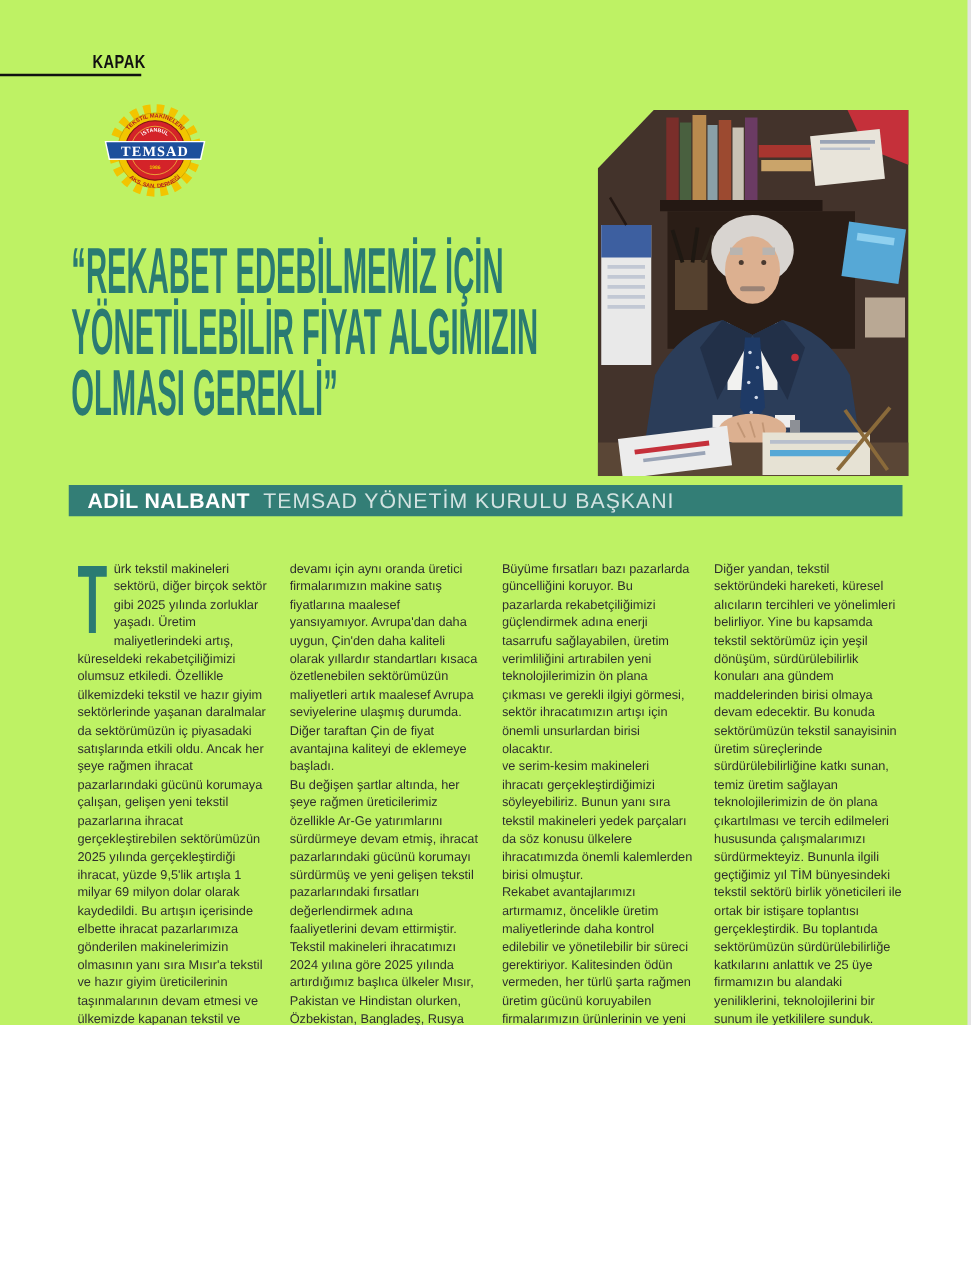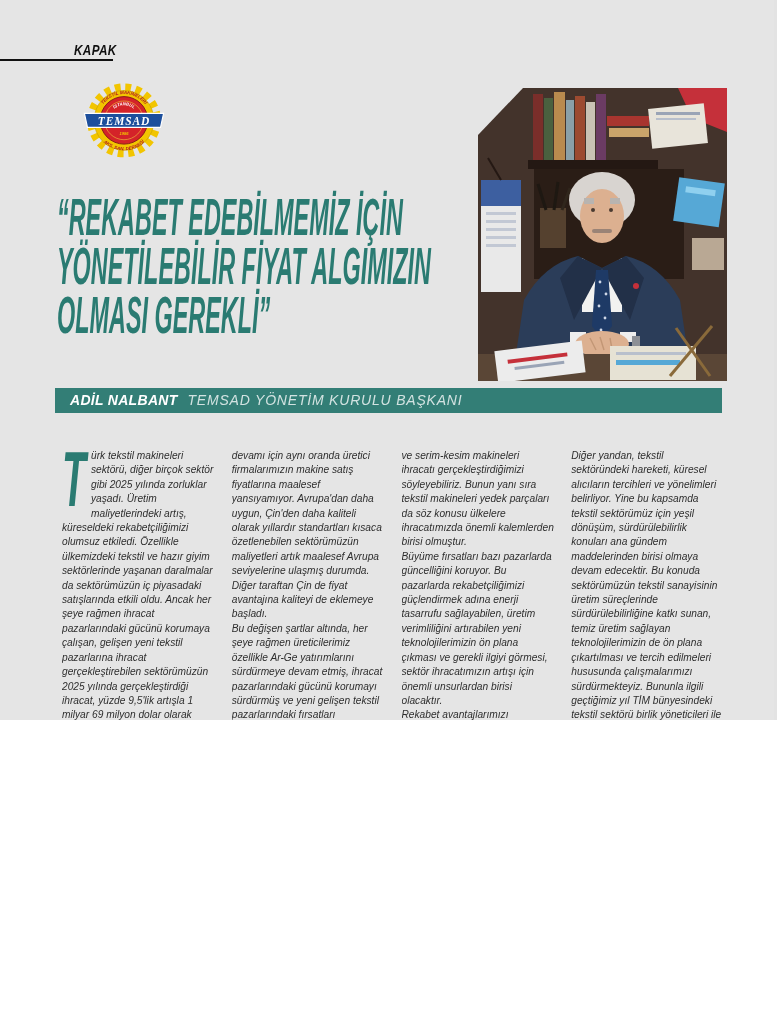--- a/index.html
+++ b/index.html
@@ -1,17 +1,17 @@
 <!DOCTYPE html>
 <html><head>
 <meta charset="utf-8">
 <style>
   html,body{margin:0;padding:0;background:#ffffff;}
-  .page{position:relative;width:777px;height:720px;background:#e5e5e5;overflow:hidden;
-        font-family:"Liberation Sans",sans-serif;font-style:italic;}
+  .page{position:relative;width:777px;height:820px;background:#bef264;overflow:hidden;
+        font-family:"Liberation Sans",sans-serif;}
   .edge-shade{position:absolute;right:0;top:0;width:3px;height:100%;background:#e3e3e3;}
 
   
   .kapak-rule{position:absolute;left:0;top:59px;width:113px;height:2px;background:#111;}
   .kapak{position:absolute;left:74px;top:41px;font-size:15px;font-weight:700;color:#111;
          letter-spacing:.5px;transform:scaleX(.78);transform-origin:left top;white-space:nowrap;}
 
   
   .logo{position:absolute;left:80px;top:78px;width:88px;height:90px;}
 
@@ -21,21 +21,21 @@
   .headline span{display:block;white-space:nowrap;}
 
   
   .photo{position:absolute;left:478px;top:88px;width:249px;height:293px;
          clip-path:polygon(0 47px,45px 0,100% 0,100% 100%,0 100%);}
   .photo svg{display:block;width:100%;height:100%;}
 
   
   .byline-bar{position:absolute;left:55px;top:388px;width:667px;height:25px;background:#337e76;
               color:#fff;line-height:25px;padding-left:15px;box-sizing:border-box;
-              font-size:14px;white-space:nowrap;}
+              font-size:17px;white-space:nowrap;}
   .byline-bar .name{font-weight:700;letter-spacing:.3px;}
   .byline-bar .role{opacity:.78;letter-spacing:.8px;margin-left:6px;}
 
   
   .columns{position:absolute;left:62px;top:449px;width:662px;height:548px;display:flex;gap:17px;}
   .col{flex:1;overflow:hidden;font-size:10.2px;line-height:14.4px;color:#2e2e2e;text-align:left;}
   .col p{margin:0;}
   .dropcap{float:left;width:25px;height:57px;font-size:78px;line-height:57px;font-weight:700;
            color:#2a7b72;transform:scaleX(.5);transform-origin:0 0;margin:2px 4px 0 0;}
 
@@ -185,22 +185,22 @@
   <div class="columns">
     <div class="col">
       <p><span class="dropcap">T</span><span>ürk tekstil makineleri sektörü, diğer birçok sektör gibi 2025 yılında zorluklar yaşadı. Üretim maliyetlerindeki artış, küreseldeki rekabetçiliğimizi olumsuz etkiledi. Özellikle ülkemizdeki tekstil ve hazır giyim sektörlerinde yaşanan daralmalar da sektörümüzün iç piyasadaki satışlarında etkili oldu. Ancak her şeye rağmen ihracat pazarlarındaki gücünü korumaya çalışan, gelişen yeni tekstil pazarlarına ihracat gerçekleştirebilen sektörümüzün 2025 yılında gerçekleştirdiği ihracat, yüzde 9,5'lik artışla 1 milyar 69 milyon dolar olarak kaydedildi. Bu artışın içerisinde elbette ihracat pazarlarımıza gönderilen makinelerimizin olmasının yanı sıra Mısır'a tekstil ve hazır giyim üreticilerinin taşınmalarının devam etmesi ve ülkemizde kapanan tekstil ve hazır giyim fabrikalarındaki makinelerin ikinci el olarak diğer tekstil pazarlarına ihracatının gerçekleştirilmesi de etkiliydi.</span></p>
       <p>Rekabet, ham madde ve işçilik fiyatlarındaki artış, rekabetçiliğin</p>
     </div>
     <div class="col">
       <p>devamı için aynı oranda üretici firmalarımızın makine satış fiyatlarına maalesef yansıyamıyor. Avrupa'dan daha uygun, Çin'den daha kaliteli olarak yıllardır standartları kısaca özetlenebilen sektörümüzün maliyetleri artık maalesef Avrupa seviyelerine ulaşmış durumda. Diğer taraftan Çin de fiyat avantajına kaliteyi de eklemeye başladı.</p>
       <p>Bu değişen şartlar altında, her şeye rağmen üreticilerimiz özellikle Ar-Ge yatırımlarını sürdürmeye devam etmiş, ihracat pazarlarındaki gücünü korumayı sürdürmüş ve yeni gelişen tekstil pazarlarındaki fırsatları değerlendirmek adına faaliyetlerini devam ettirmiştir. Tekstil makineleri ihracatımızı 2024 yılına göre 2025 yılında artırdığımız başlıca ülkeler Mısır, Pakistan ve Hindistan olurken, Özbekistan, Bangladeş, Rusya ve İran gibi pazarlar da önemini korudular. Fas, Tunus ve Cezayir bölgesiyle birlikte Portekiz ve Rusya da sektörümüz için potansiyel taşıyan, ihracatımızı arttırabileceğimiz hedef bölgeler olarak görülebilir. Söz konusu bu pazarlara en çok boya apre makineleri, denim makineleri, baskı makineleri, kalite kontrol</p>
     </div>
     <div class="col">
+      <p>Büyüme fırsatları bazı pazarlarda güncelliğini koruyor. Bu pazarlarda rekabetçiliğimizi güçlendirmek adına enerji tasarrufu sağlayabilen, üretim verimliliğini artırabilen yeni teknolojilerimizin ön plana çıkması ve gerekli ilgiyi görmesi, sektör ihracatımızın artışı için önemli unsurlardan birisi olacaktır.</p>
       <p>ve serim-kesim makineleri ihracatı gerçekleştirdiğimizi söyleyebiliriz. Bunun yanı sıra tekstil makineleri yedek parçaları da söz konusu ülkelere ihracatımızda önemli kalemlerden birisi olmuştur.</p>
-      <p>Büyüme fırsatları bazı pazarlarda güncelliğini koruyor. Bu pazarlarda rekabetçiliğimizi güçlendirmek adına enerji tasarrufu sağlayabilen, üretim verimliliğini artırabilen yeni teknolojilerimizin ön plana çıkması ve gerekli ilgiyi görmesi, sektör ihracatımızın artışı için önemli unsurlardan birisi olacaktır.</p>
       <p>Rekabet avantajlarımızı artırmamız, öncelikle üretim maliyetlerinde daha kontrol edilebilir ve yönetilebilir bir süreci gerektiriyor. Kalitesinden ödün vermeden, her türlü şarta rağmen üretim gücünü koruyabilen firmalarımızın ürünlerinin ve yeni geliştirilen teknolojilerimizin hedef pazarlarda pazarlanabilmesi için yönetilebilir bir fiyat algımızın olması ve finansman enstrümanlarının da diğer ülkelere nazaran rekabetçi olabilmesi gerekli. Böylelikle uygun zemin ve ekonomik atmosfer sağlandığı takdirde, kalite ve standartlar konusunda Avrupa ile rekabet</p>
     </div>
     <div class="col">
       <p>Diğer yandan, tekstil sektöründeki hareketi, küresel alıcıların tercihleri ve yönelimleri belirliyor. Yine bu kapsamda tekstil sektörümüz için yeşil dönüşüm, sürdürülebilirlik konuları ana gündem maddelerinden birisi olmaya devam edecektir. Bu konuda sektörümüzün tekstil sanayisinin üretim süreçlerinde sürdürülebilirliğine katkı sunan, temiz üretim sağlayan teknolojilerimizin de ön plana çıkartılması ve tercih edilmeleri hususunda çalışmalarımızı sürdürmekteyiz. Bununla ilgili geçtiğimiz yıl TİM bünyesindeki tekstil sektörü birlik yöneticileri ile ortak bir istişare toplantısı gerçekleştirdik. Bu toplantıda sektörümüzün sürdürülebilirliğe katkılarını anlattık ve 25 üye firmamızın bu alandaki yeniliklerini, teknolojilerini bir sunum ile yetkililere sunduk. Enerji, su tasarrufu ve üretim verimliliği konularında önemli mesafeler kat eden firmalarımız var. Önümüzdeki dönemde de sürdürülebilirliğe katkı sunan, verimlilik odaklı teknolojilerin trendi belirleyebileceğini söyleyebiliriz.</p>
     </div>
   </div>
 
   <div class="footer">
     <span class="brand"><span>m</span><span class="moment-dot"></span><span>ment</span></span>
     <span class="sep">•</span>

